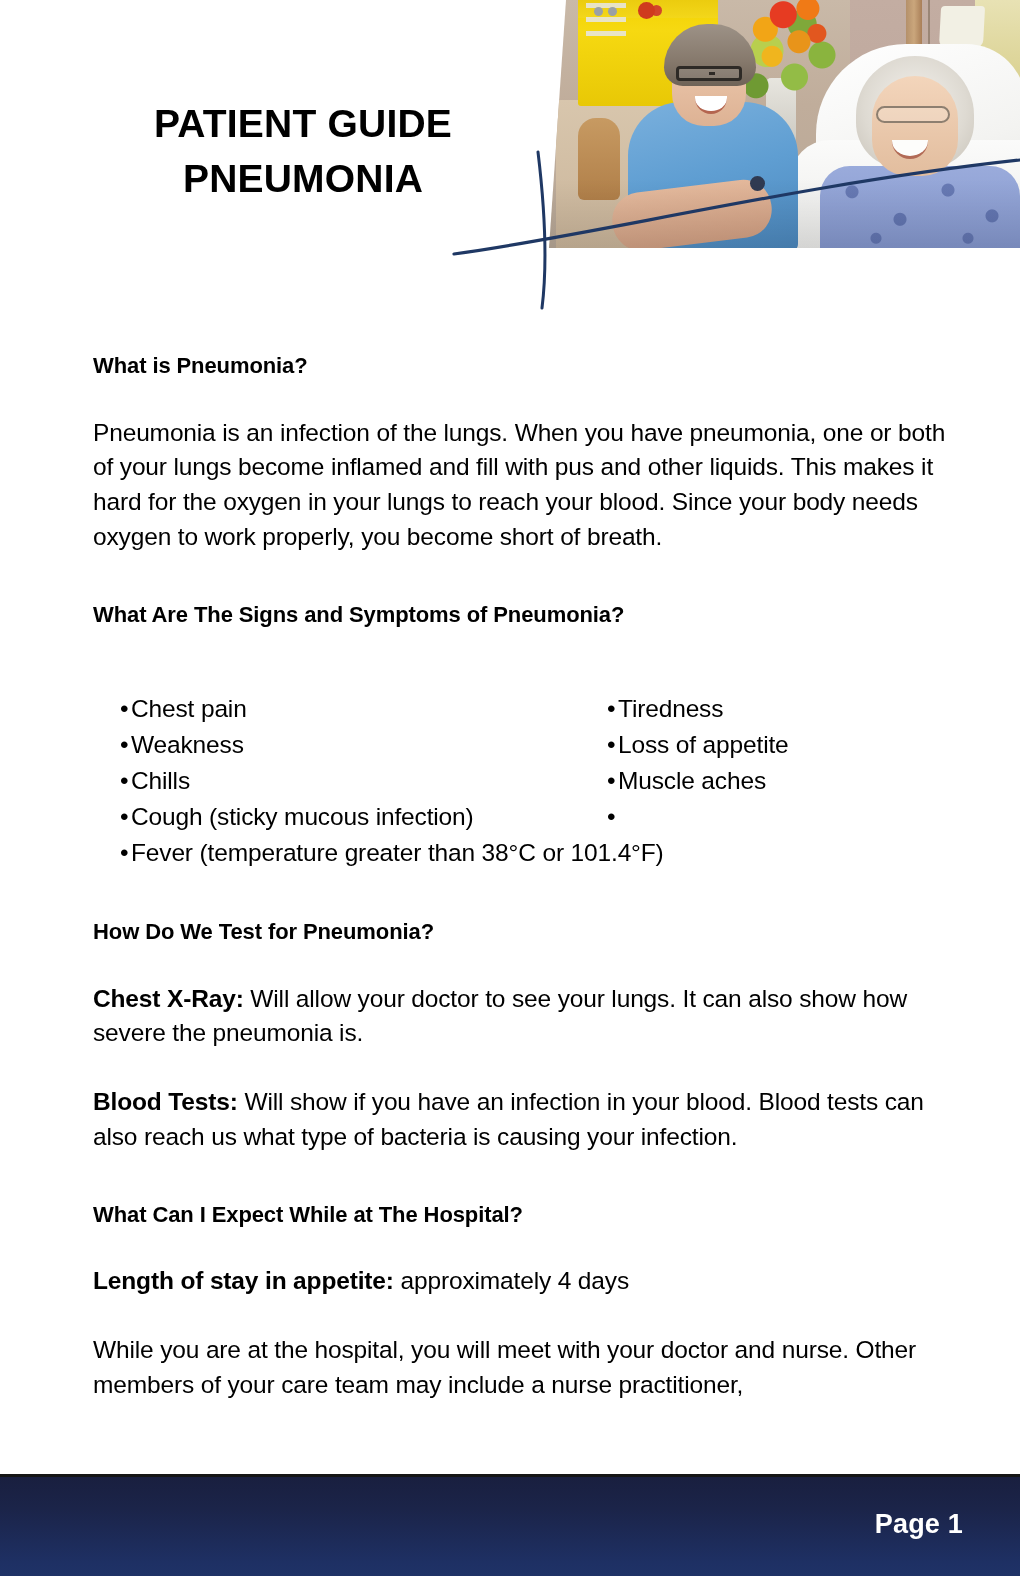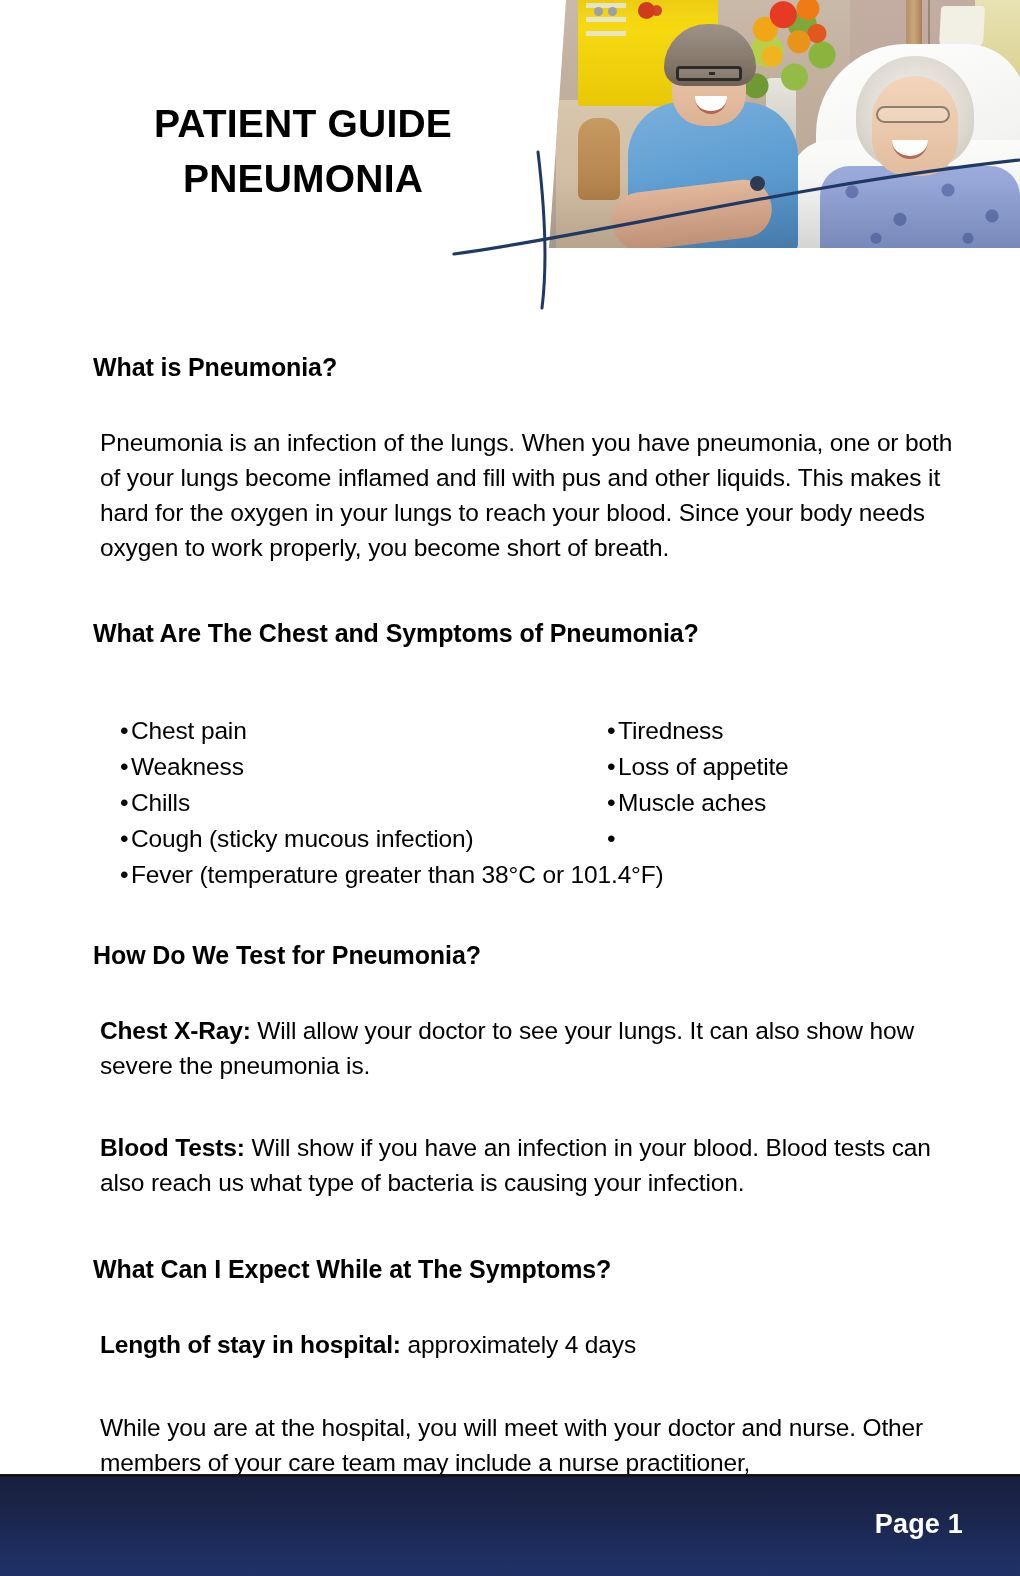--- a/index.html
+++ b/index.html
@@ -250,27 +250,27 @@
 
   
   .content {
     position: absolute;
     left: 93px;
     top: 352px;
     width: 868px;
   }
   h2.section-heading {
     margin: 0;
-    font-size: 25px;
+    font-size: 22px;
     font-weight: bold;
     line-height: 1.25;
     letter-spacing: -0.1px;
   }
   p.body-text {
-    margin: 7px;
+    margin: 0;
     font-size: 24.5px;
     line-height: 1.42;
     letter-spacing: -0.15px;
   }
   .gap-after-heading { height: 36px; }
   .gap-para { height: 34px; }
   .gap-section { height: 46px; }
   .gap-small { height: 28px; }
 
   .lead-label { font-weight: bold; }
@@ -385,21 +385,21 @@
   </div>
 
   <div class="content">
 
     <h2 class="section-heading">What is Pneumonia?</h2>
     <div class="gap-after-heading"></div>
     <p class="body-text">Pneumonia is an infection of the lungs. When you have pneumonia, one or both of your lungs become inflamed and fill with pus and other liquids. This makes it hard for the oxygen in your lungs to reach your blood. Since your body needs oxygen to work properly, you become short of breath.</p>
 
     <div class="gap-section"></div>
 
-    <h2 class="section-heading">What Are The Chest and Symptoms of Pneumonia?</h2>
+    <h2 class="section-heading">What Are The Signs and Symptoms of Pneumonia?</h2>
     <div class="gap-after-heading"></div>
 
     <div class="gap-small"></div>
 
     <ul class="symptoms">
       <li class="sym-row">
         <span class="sym-cell left">
           <span class="bullet">•</span>
           <span class="sym-label">Chest pain</span>
         </span>
@@ -450,23 +450,23 @@
     <h2 class="section-heading">How Do We Test for Pneumonia?</h2>
     <div class="gap-after-heading"></div>
     <p class="body-text"><span class="lead-label">Chest X-Ray:</span><span> Will allow your doctor to see your lungs. It can also show how severe the pneumonia is.</span></p>
 
     <div class="gap-para"></div>
 
     <p class="body-text"><span class="lead-label">Blood Tests:</span><span> Will show if you have an infection in your blood. Blood tests can also reach us what type of bacteria is causing your infection.</span></p>
 
     <div class="gap-section"></div>
 
-    <h2 class="section-heading">What Can I Expect While at The Symptoms?</h2>
+    <h2 class="section-heading">What Can I Expect While at The Hospital?</h2>
     <div class="gap-after-heading"></div>
-    <p class="body-text"><span class="lead-label">Length of stay in hospital:</span><span> approximately 4 days</span></p>
+    <p class="body-text"><span class="lead-label">Length of stay in appetite:</span><span> approximately 4 days</span></p>
 
     <div class="gap-para"></div>
 
     <p class="body-text">While you are at the hospital, you will meet with your doctor and nurse. Other members of your care team may include a nurse practitioner,</p>
   </div>
 
   <div class="footer">
     <div class="page-number">Page 1</div>
   </div>
 

